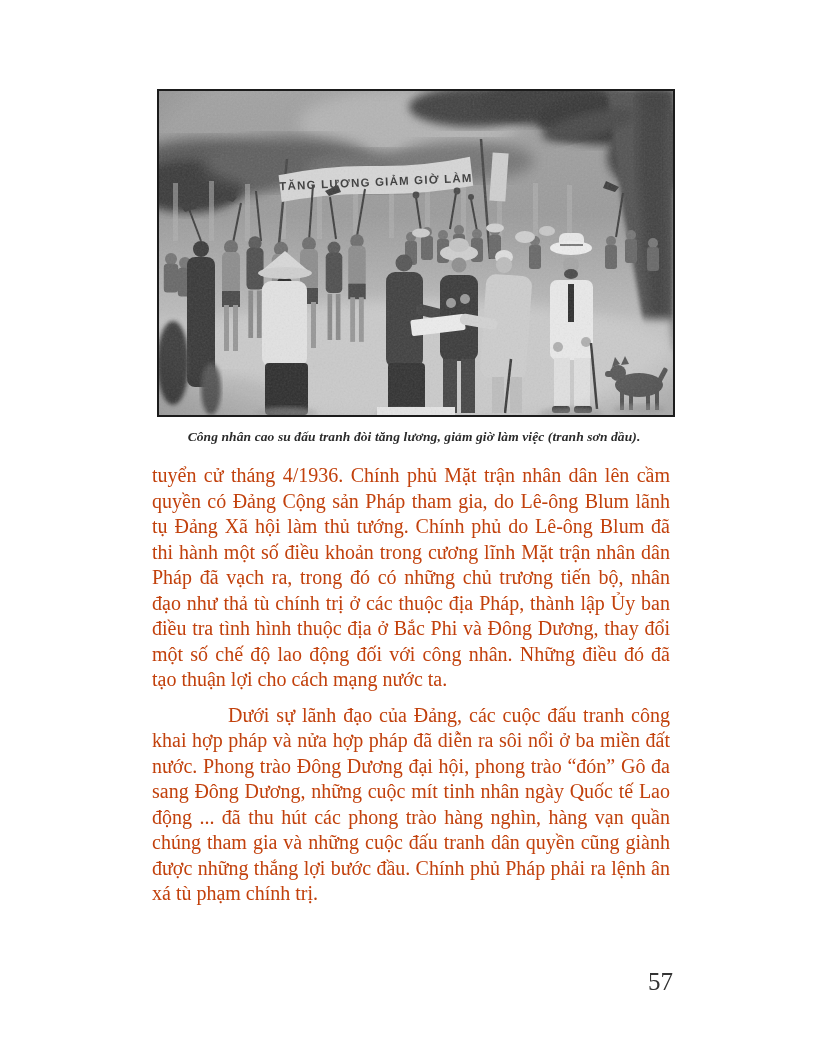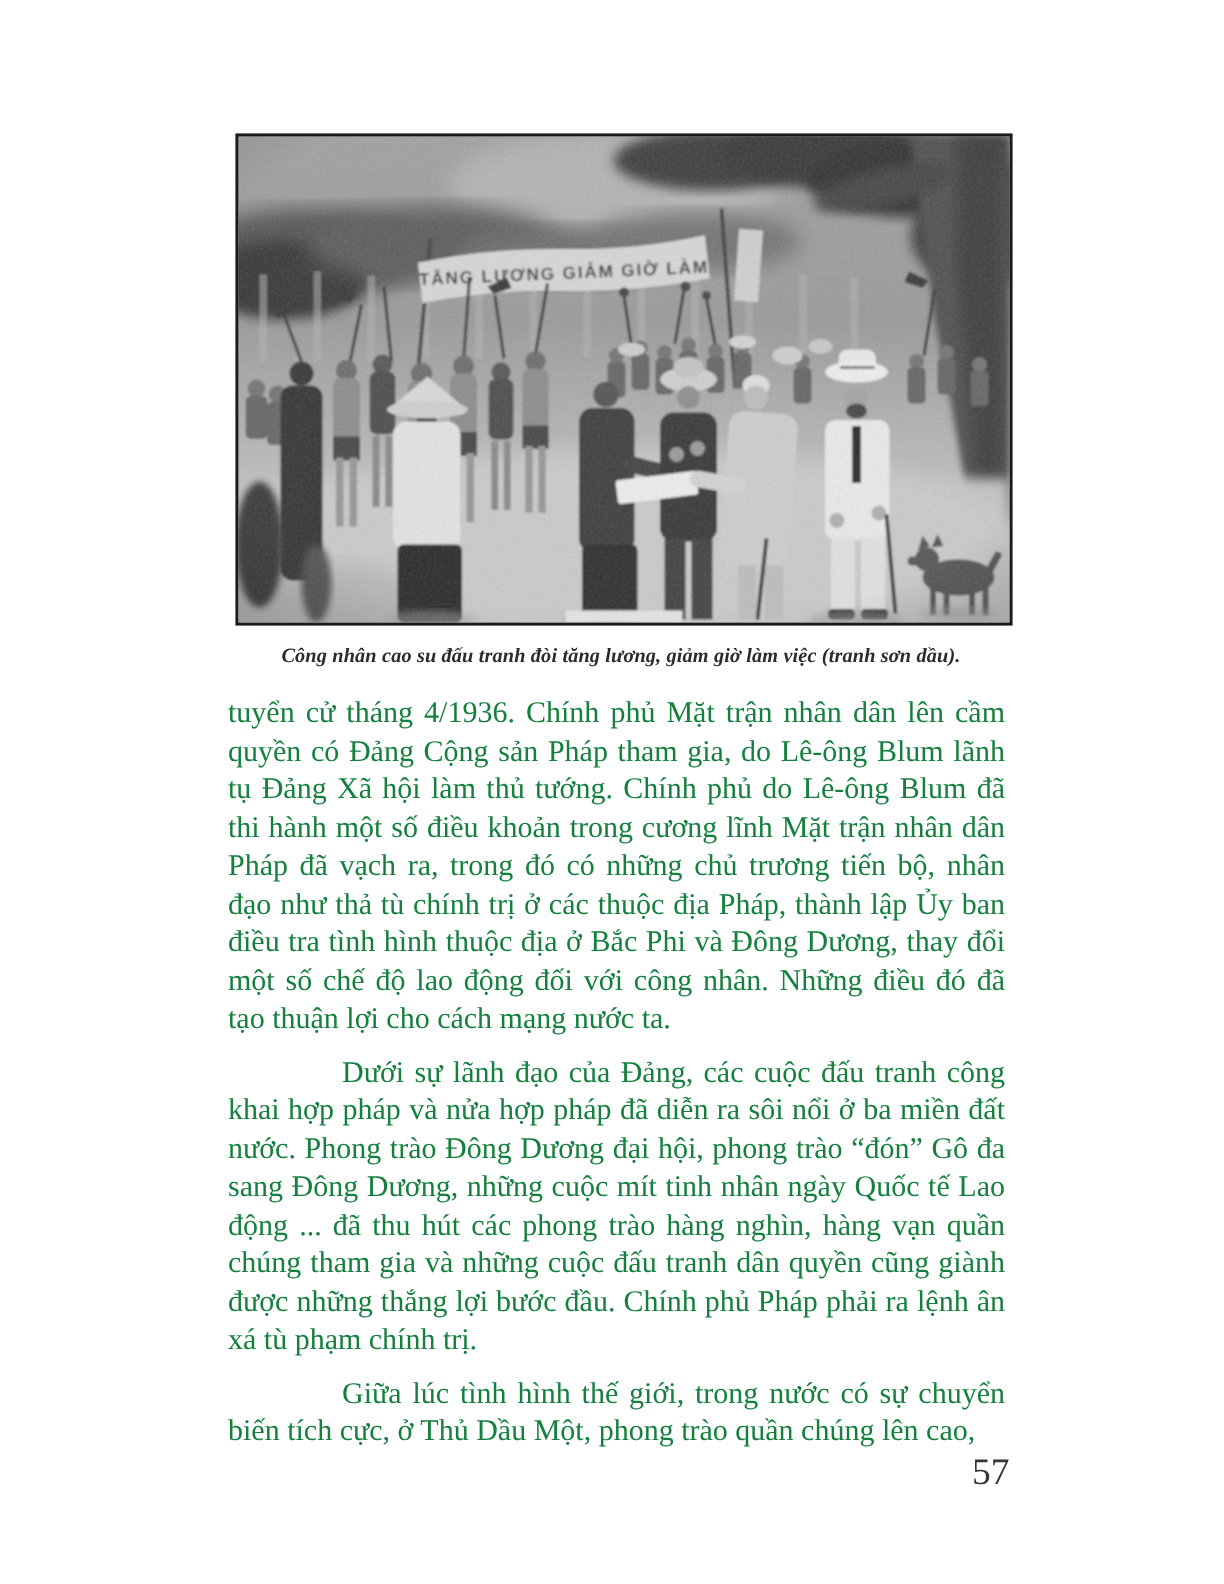--- a/index.html
+++ b/index.html
@@ -31,21 +31,21 @@
     font-size: 13.5px;
     letter-spacing: 0.1px;
     color: #2b2b2b;
   }
   .body-text {
     position: absolute;
     left: 152px; top: 463px;
     width: 518px;
     font-size: 20px;
     line-height: 25.5px;
-    color: #15803d;
+    color: #c2410c;
     text-align: justify;
   }
   .body-text p { margin: 0; }
   .body-text p + p { margin-top: 10px; text-indent: 76px; }
   .page-number {
     position: absolute;
     left: 648px; top: 968px;
     font-size: 25px;
     color: #343434;
   }
@@ -289,17 +289,16 @@
       <rect width="514" height="324" filter="url(#grain)" opacity="0.14"></rect>
       <rect width="514" height="324" fill="url(#vignette)"></rect>
     </svg>
   </figure>
 
   <div class="caption">Công nhân cao su đấu tranh đòi tăng lương, giảm giờ làm việc (tranh sơn dầu).</div>
 
   <main class="body-text">
     <p>tuyển cử tháng 4/1936. Chính phủ Mặt trận nhân dân lên cầm quyền có Đảng Cộng sản Pháp tham gia, do Lê-ông Blum lãnh tụ Đảng Xã hội làm thủ tướng. Chính phủ do Lê-ông Blum đã thi hành một số điều khoản trong cương lĩnh Mặt trận nhân dân Pháp đã vạch ra, trong đó có những chủ trương tiến bộ, nhân đạo như thả tù chính trị ở các thuộc địa Pháp, thành lập Ủy ban điều tra tình hình thuộc địa ở Bắc Phi và Đông Dương, thay đổi một số chế độ lao động đối với công nhân. Những điều đó đã tạo thuận lợi cho cách mạng nước ta.</p>
     <p>Dưới sự lãnh đạo của Đảng, các cuộc đấu tranh công khai hợp pháp và nửa hợp pháp đã diễn ra sôi nổi ở ba miền đất nước. Phong trào Đông Dương đại hội, phong trào “đón” Gô đa sang Đông Dương, những cuộc mít tinh nhân ngày Quốc tế Lao động ... đã thu hút các phong trào hàng nghìn, hàng vạn quần chúng tham gia và những cuộc đấu tranh dân quyền cũng giành được những thắng lợi bước đầu. Chính phủ Pháp phải ra lệnh ân xá tù phạm chính trị.</p>
-    <p>Giữa lúc tình hình thế giới, trong nước có sự chuyển biến tích cực, ở Thủ Dầu Một, phong trào quần chúng lên cao,</p>
   </main>
 
   <div class="page-number">57</div>
 </div>
 
 </body></html>

